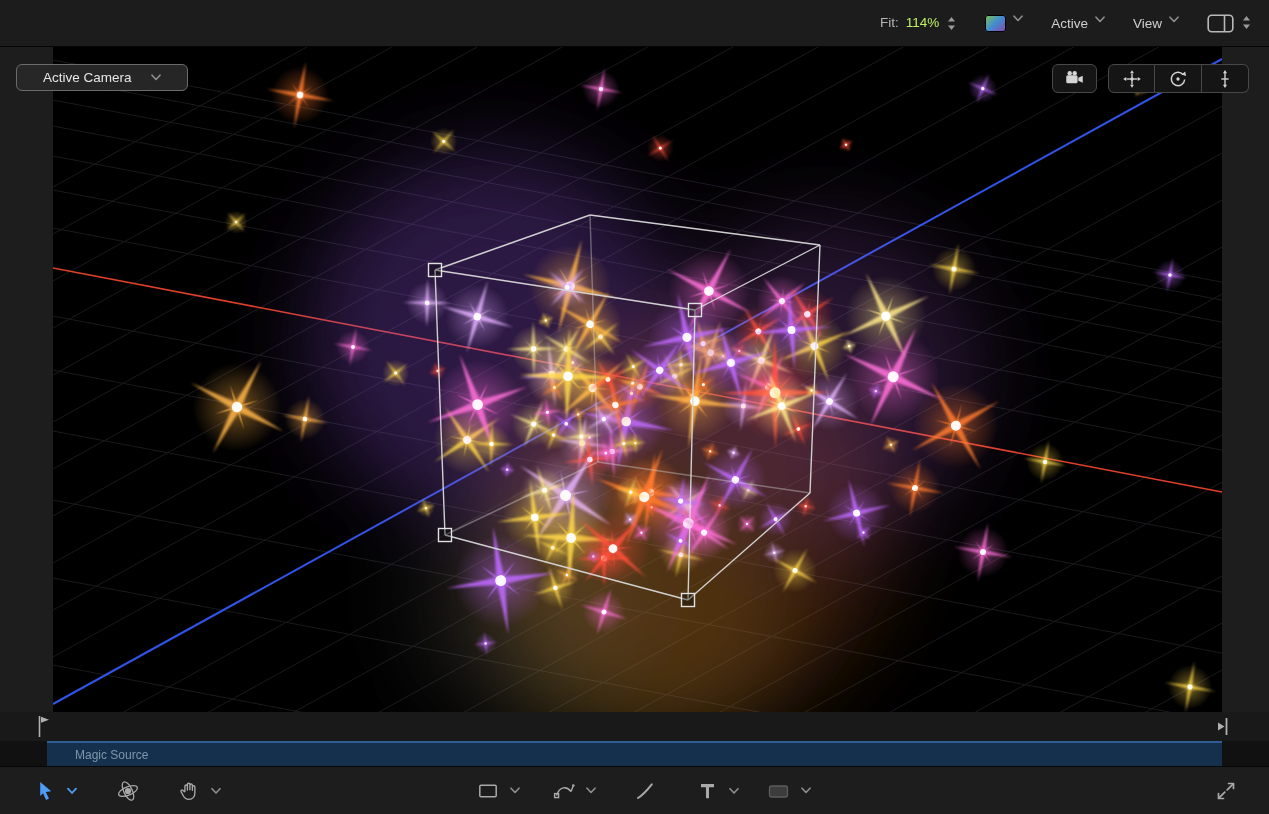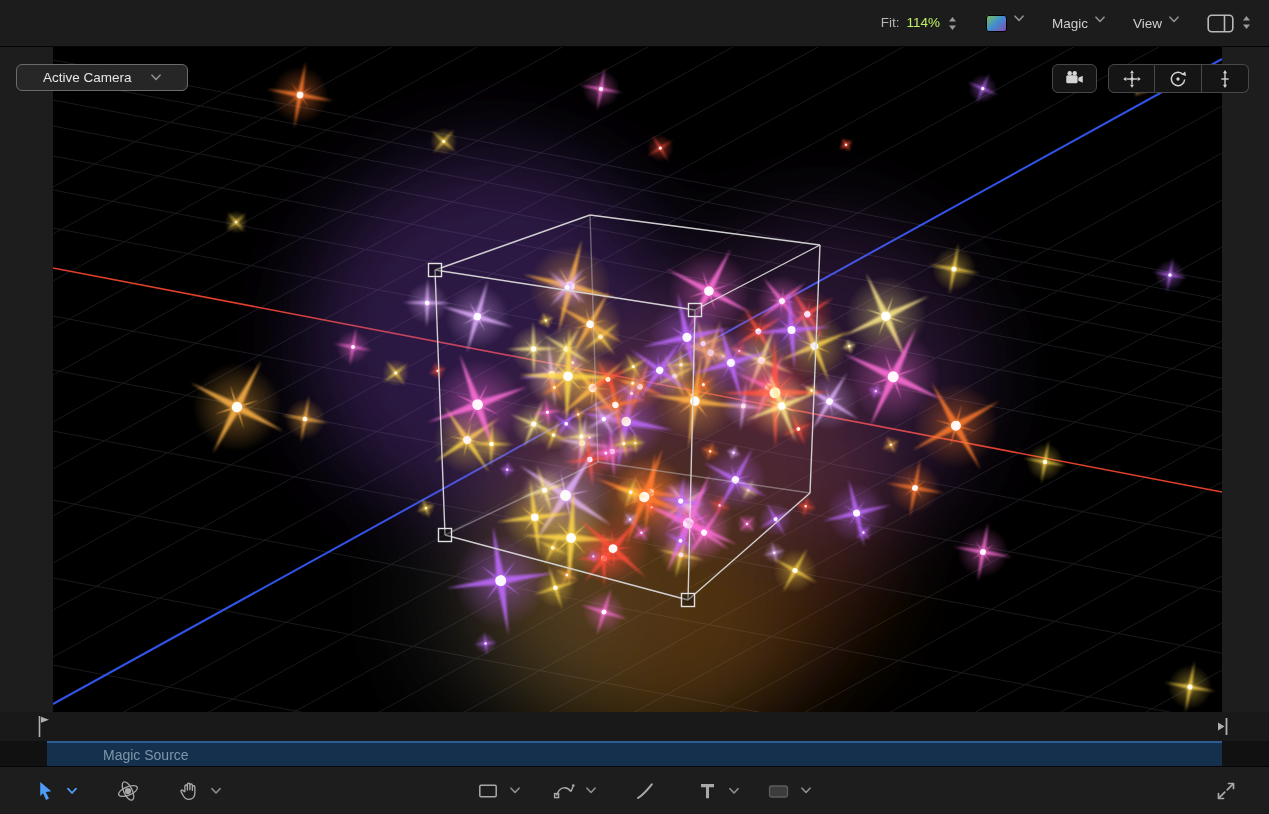--- a/index.html
+++ b/index.html
@@ -34,21 +34,21 @@
   .cam-group .cam-btn:last-child{border-radius:0 6px 6px 0}
 
   
   .pin-row{position:absolute;top:712px;left:0;width:1269px;height:29px;background:#191919}
   .pin-left{position:absolute;left:36px;top:2px;cursor:default}
   .pin-right{position:absolute;left:1216px;top:2px;cursor:default}
 
   
   .mini-timeline{position:absolute;top:741px;left:0;width:1269px;height:25px;background:#111}
   .layer-bar{position:absolute;left:47px;top:0;width:1175px;height:25px;background:#14304d;border-top:2px solid #2d5d92;
-             display:flex;align-items:center;padding-left:56px;color:#7e95ab;font-size:14px;cursor:default}
+             display:flex;align-items:center;padding-left:28px;color:#7e95ab;font-size:12px;cursor:default}
 
   
   .toolbar-bottom{position:absolute;top:766px;left:0;width:1269px;height:48px;background:#1d1d1d;border-top:1px solid #060606}
   .tool{position:absolute;top:50%;transform:translateY(-50%);display:flex;align-items:center;gap:10px;color:#a9a9a9;cursor:default}
   .tool svg{display:block}
   .tool.selected{color:#4f9cf7}
   .tool.dimmed{color:#565656}
 </style>
 </head>
 <body>
@@ -64,21 +64,21 @@
           <path d="M2 10.6l3.5 4.4 3.5-4.4z" fill="currentColor"></path>
         </svg>
     </div>
     <div class="tb-item">
       <span class="swatch"></span>
       <svg class="chev" viewBox="0 0 10 7">
           <path d="M1 1.2l4 4.3 4-4.3" fill="none" stroke="currentColor" stroke-width="1.6" stroke-linecap="round" stroke-linejoin="round"></path>
         </svg>
     </div>
     <div class="tb-item">
-      <span>Magic</span>
+      <span>Active</span>
       <svg class="chev" viewBox="0 0 10 7">
           <path d="M1 1.2l4 4.3 4-4.3" fill="none" stroke="currentColor" stroke-width="1.6" stroke-linecap="round" stroke-linejoin="round"></path>
         </svg>
     </div>
     <div class="tb-item">
       <span>View</span>
       <svg class="chev" viewBox="0 0 10 7">
           <path d="M1 1.2l4 4.3 4-4.3" fill="none" stroke="currentColor" stroke-width="1.6" stroke-linecap="round" stroke-linejoin="round"></path>
         </svg>
     </div>

